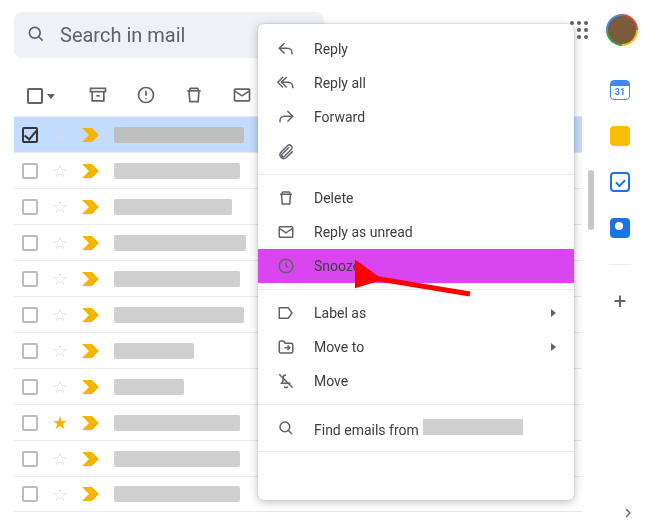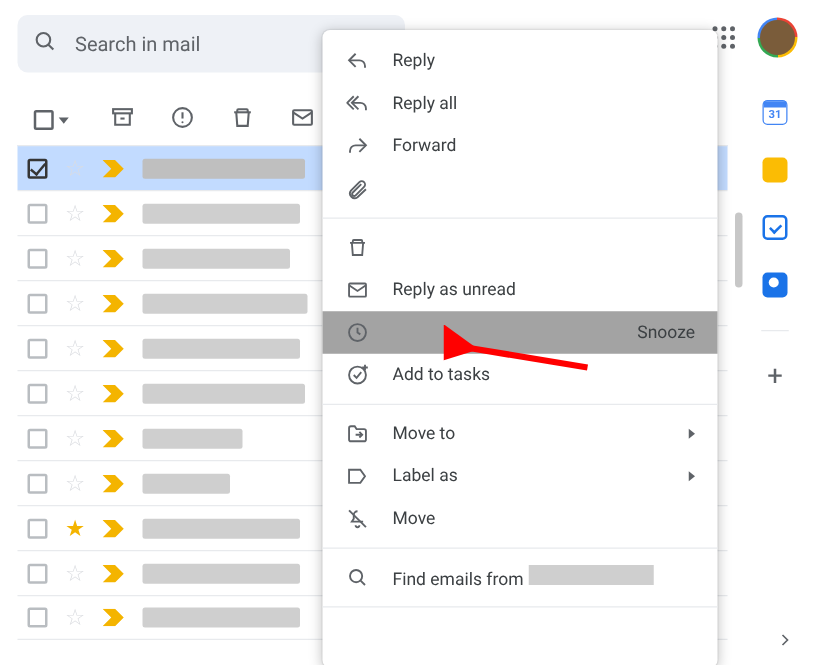--- a/index.html
+++ b/index.html
@@ -23,21 +23,21 @@
     width: 310px;
     height: 46px;
     background: #eef1f6;
     border-radius: 8px;
     display: flex;
     align-items: center;
     padding: 0 12px;
     gap: 14px;
   }
   .search-bar .icon { color:#5f6368; }
-  .search-bar span.ph { color:#5f6368; font-size:16px; }
+  .search-bar span.ph { color:#5f6368; font-size:20px; }
   
   .top-right {
     position: absolute;
     top: 14px;
     right: 12px;
     display: flex;
     align-items: center;
     gap: 18px;
   }
   .apps-grid {
@@ -108,21 +108,21 @@
     box-shadow:0 2px 10px rgba(0,0,0,0.25),0 0 0 1px rgba(0,0,0,0.05);
     padding:8px 0;
     z-index:10;
   }
   .menu-item{
     display:flex;align-items:center;gap:18px;
     padding:8px 18px;height:34px;
     color:#3c4043;font-size:14px;
     cursor:default;
   }
-  .menu-item.hover{background:#a3a3a3;text-align:right;}
+  .menu-item.hover{background:#d946ef;}
   .menu-item .mi-icon{width:20px;height:20px;display:flex;align-items:center;justify-content:center;color:#5f6368;flex:0 0 20px;}
   .menu-item .lab{flex:1;}
   .menu-item .sub-caret{width:0;height:0;border-top:4px solid transparent;border-bottom:4px solid transparent;border-left:5px solid #5f6368;}
   .menu-sep{height:1px;background:#e8eaed;margin:6px 0;}
   .menu-item .redact{display:inline-block;height:16px;width:100px;background:#cfcfcf;margin-left:4px;}
   
   .side {
     position:absolute;
     top:80px;
     right:10px;
@@ -362,69 +362,59 @@
     </div>
     <div class="menu-sep"></div>
     <div class="menu-item">
       <span class="mi-icon">
         <svg width="18" height="18" viewBox="0 0 24 24" fill="none" stroke="currentColor" stroke-width="2">
           <path d="M4 7h16"></path>
           <path d="M7 7V5a1 1 0 011-1h8a1 1 0 011 1v2"></path>
           <path d="M6 7l1 13h10l1-13"></path>
         </svg>
       </span>
+      <span class="lab">Delete</span>
     </div>
     <div class="menu-item">
       <span class="mi-icon">
         <svg width="18" height="18" viewBox="0 0 24 24" fill="none" stroke="currentColor" stroke-width="2">
           <rect x="3" y="5" width="18" height="14" rx="1"></rect>
           <path d="M3 7l9 6 9-6"></path>
         </svg>
       </span>
       <span class="lab">Reply as unread</span>
     </div>
     <div class="menu-item hover">
       <span class="mi-icon">
         <svg width="18" height="18" viewBox="0 0 24 24" fill="none" stroke="currentColor" stroke-width="2">
           <circle cx="12" cy="12" r="9"></circle>
           <path d="M12 7v5l3 2"></path>
         </svg>
       </span>
       <span class="lab">Snooze</span>
     </div>
-    <div class="menu-item">
-      <span class="mi-icon">
-        <svg width="18" height="18" viewBox="0 0 24 24" fill="none" stroke="currentColor" stroke-width="2">
-          <circle cx="12" cy="12" r="9"></circle>
-          <path d="M8 12l3 3 5-6"></path>
-          <line x1="17" y1="4" x2="23" y2="4"></line>
-          <line x1="20" y1="1" x2="20" y2="7"></line>
-        </svg>
-      </span>
-      <span class="lab">Add to tasks</span>
-    </div>
     <div class="menu-sep"></div>
+    <div class="menu-item">
+      <span class="mi-icon">
+        <svg width="18" height="18" viewBox="0 0 24 24" fill="none" stroke="currentColor" stroke-width="2">
+          <path d="M3 5h12l5 7-5 7H3z"></path>
+        </svg>
+      </span>
+      <span class="lab">Label as</span>
+      <span class="sub-caret"></span>
+    </div>
     <div class="menu-item">
       <span class="mi-icon">
         <svg width="18" height="18" viewBox="0 0 24 24" fill="none" stroke="currentColor" stroke-width="2">
           <path d="M3 6a2 2 0 012-2h4l2 3h8a2 2 0 012 2v9a2 2 0 01-2 2H5a2 2 0 01-2-2z"></path>
           <path d="M10 13h6"></path>
           <path d="M14 10l3 3-3 3"></path>
         </svg>
       </span>
       <span class="lab">Move to</span>
-      <span class="sub-caret"></span>
-    </div>
-    <div class="menu-item">
-      <span class="mi-icon">
-        <svg width="18" height="18" viewBox="0 0 24 24" fill="none" stroke="currentColor" stroke-width="2">
-          <path d="M3 5h12l5 7-5 7H3z"></path>
-        </svg>
-      </span>
-      <span class="lab">Label as</span>
       <span class="sub-caret"></span>
     </div>
     <div class="menu-item">
       <span class="mi-icon">
         <svg width="18" height="18" viewBox="0 0 24 24" fill="none" stroke="currentColor" stroke-width="2">
           <path d="M12 4a4 4 0 00-4 4v4l-2 3h12"></path>
           <path d="M10 19a2 2 0 004 0"></path>
           <line x1="3" y1="3" x2="21" y2="21"></line>
         </svg>
       </span>

